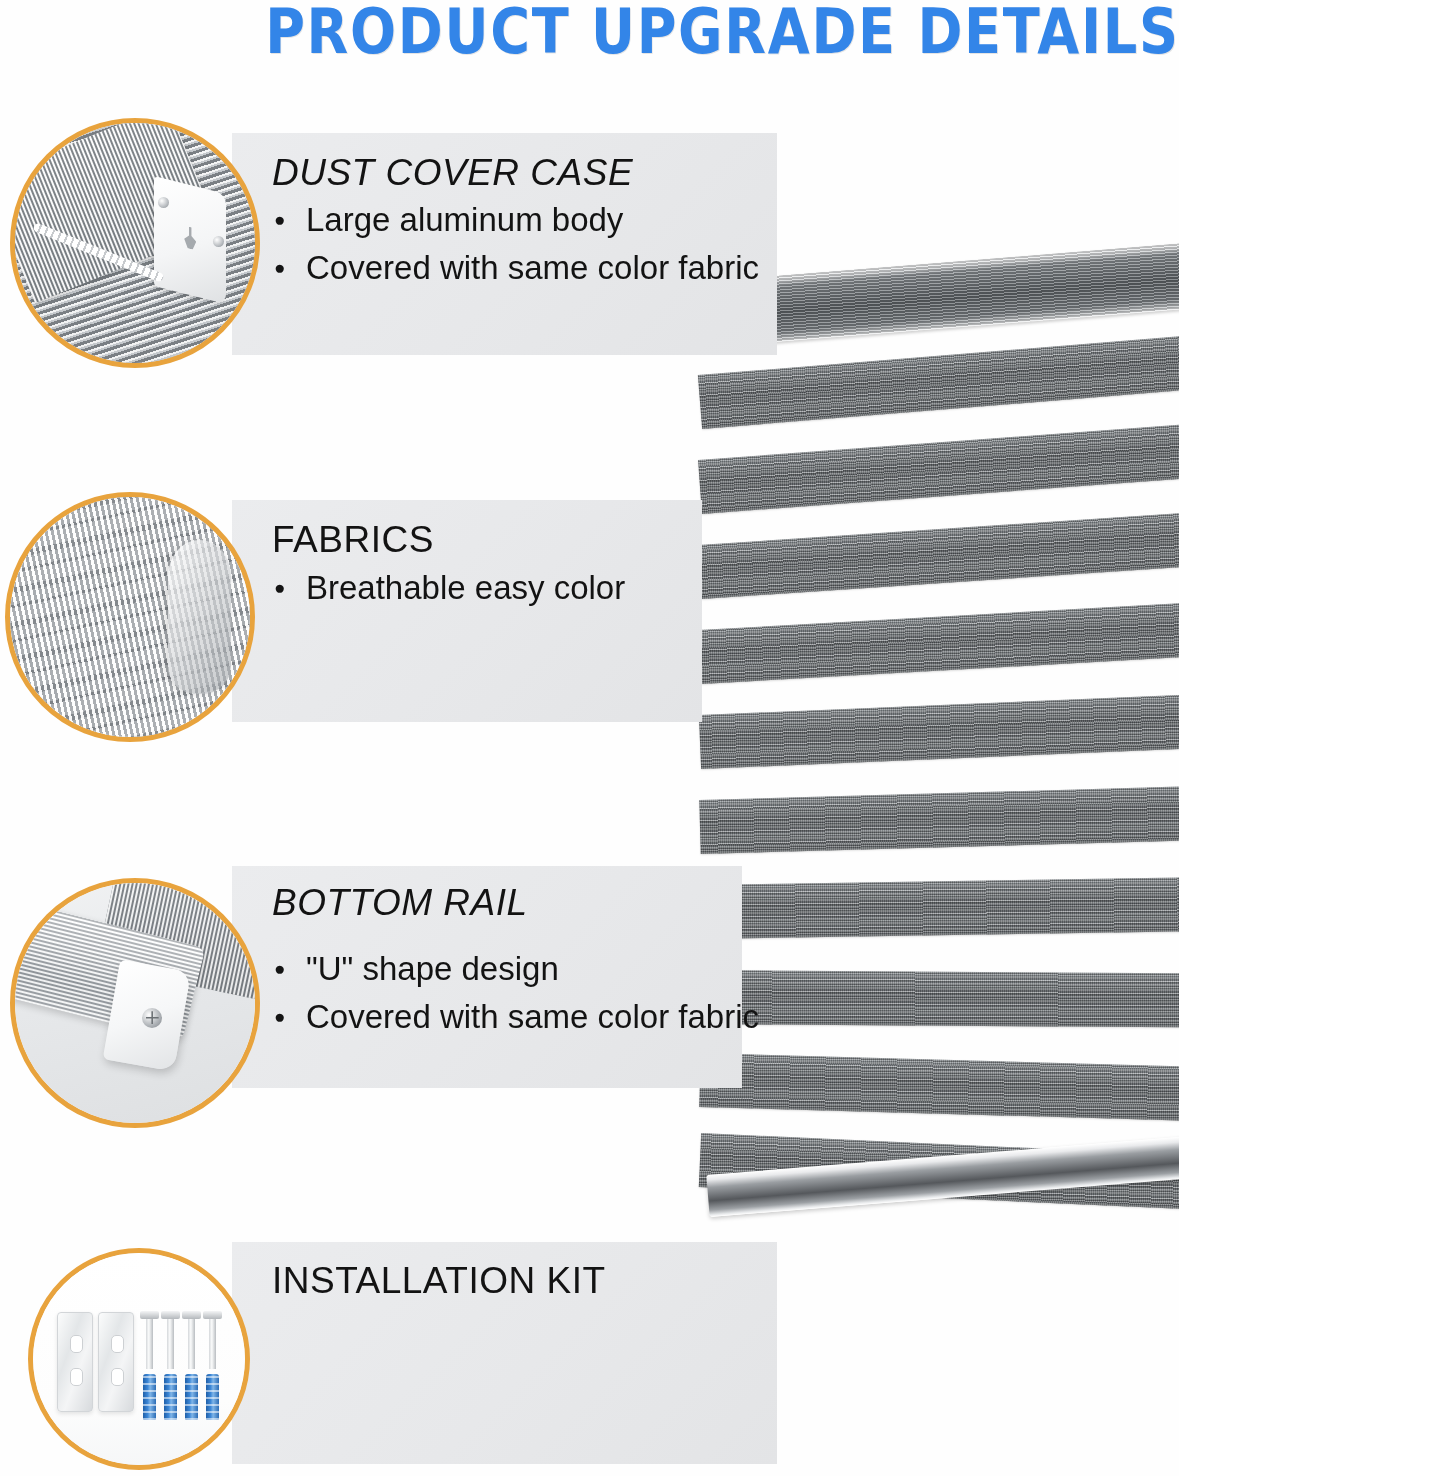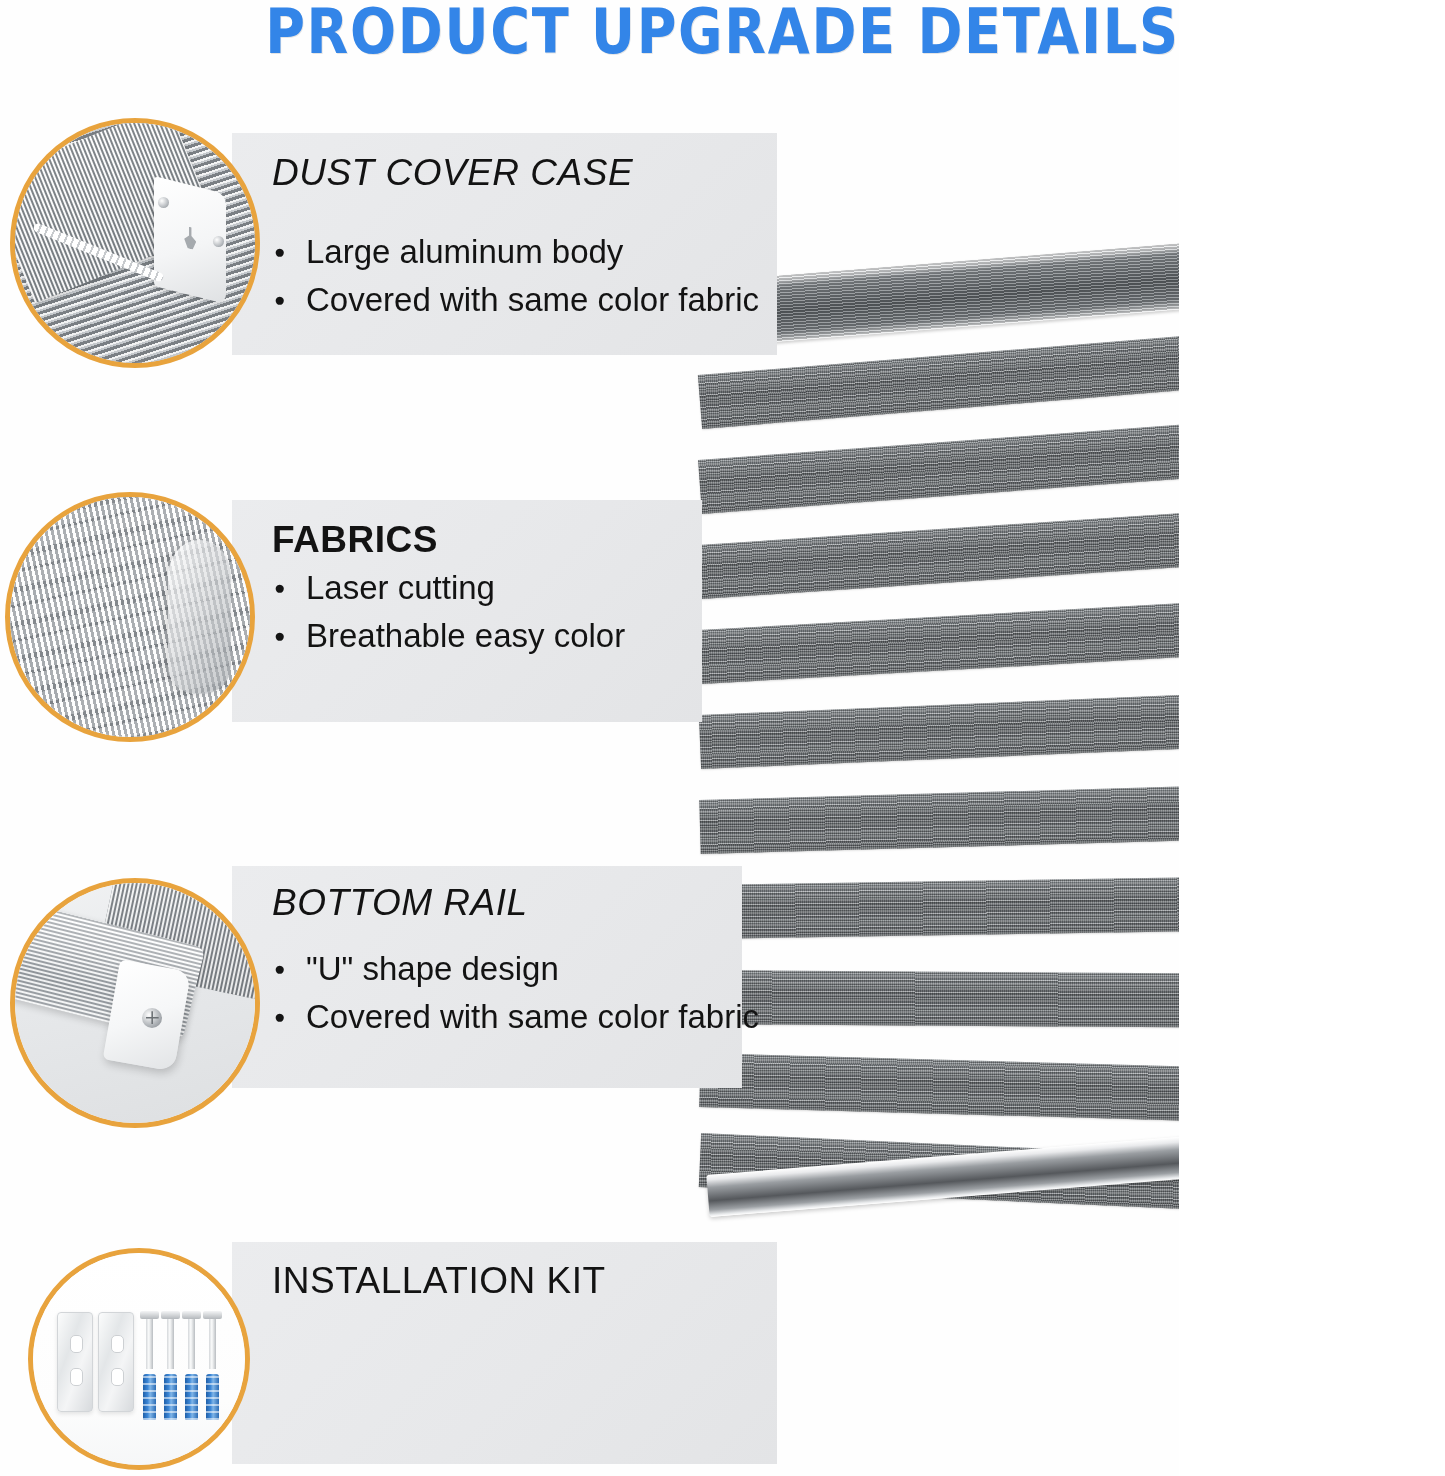--- a/index.html
+++ b/index.html
@@ -451,39 +451,38 @@
         <div class="tex-cassette"></div>
         <div class="tex-cassette-top"></div>
         <div class="endcap-white"></div>
         <div class="screwdot" style="right:36%; top:31%;"></div>
         <div class="screwdot" style="right:13%; top:47%;"></div>
         <div class="beadcord"></div>
       </div>
     </div>
 
     <div class="panel-title" style="left:272px; top:152px;font-style:italic;">DUST COVER CASE</div>
-    <ul class="bullets" style="left:272px; top:196px;margin-top:32px;">
+    <ul class="bullets" style="left:272px; top:196px;">
       <li>Large aluminum body</li>
       <li>Covered with same color fabric</li>
     </ul>
   </div>
 
   <div class="feature">
     <div class="panel" style="left:232px; top:500px; width:470px; height:222px;"></div>
 
     <div class="photo-circle" style="left:5px; top:492px; width:250px; height:250px;">
       <div class="photo-inner">
         <div class="tex-fabricroll"></div>
         <div class="rolllip"></div>
       </div>
     </div>
 
-    <div class="panel-title" style="left:272px; top:519px;font-weight:bold;">FABRICS</div>
+    <div class="panel-title" style="left:272px; top:519px;">FABRICS</div>
     <ul class="bullets" style="left:272px; top:564px;">
-      <li>Laser cutting</li>
       <li>Breathable  easy color</li>
     </ul>
   </div>
 
   <div class="feature">
     <div class="panel" style="left:232px; top:866px; width:510px; height:222px;"></div>
 
     <div class="photo-circle" style="left:10px; top:878px; width:250px; height:250px;">
       <div class="photo-inner">
         <div class="tex-rail"></div>

